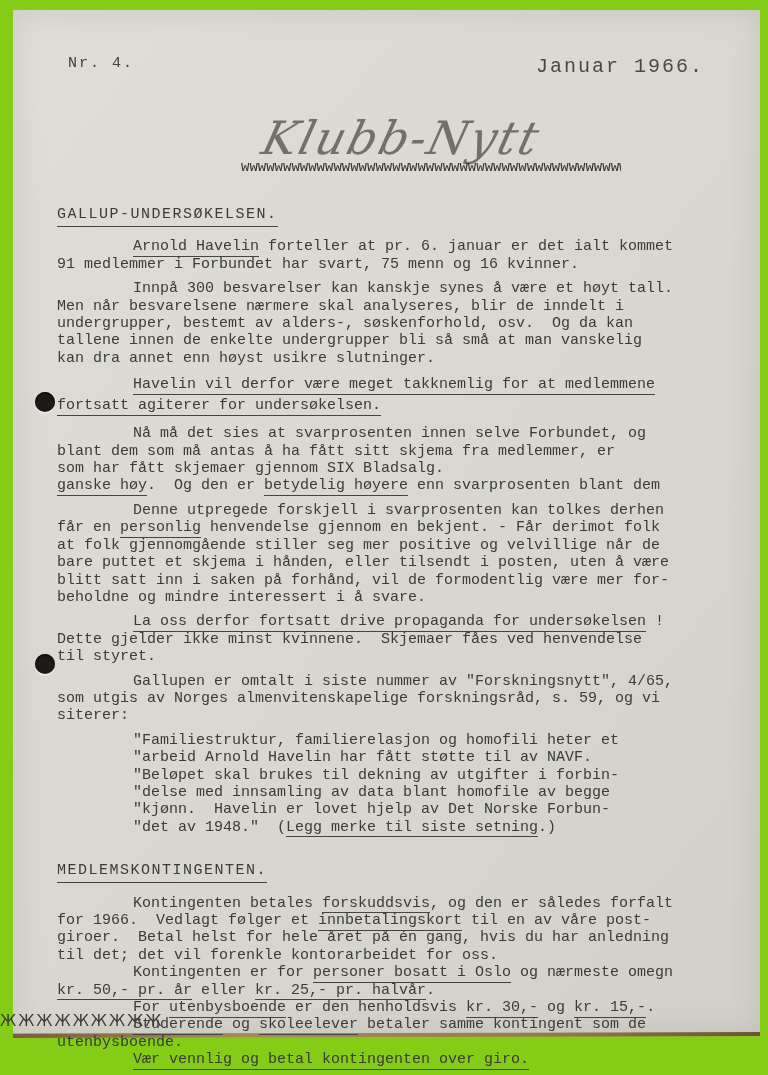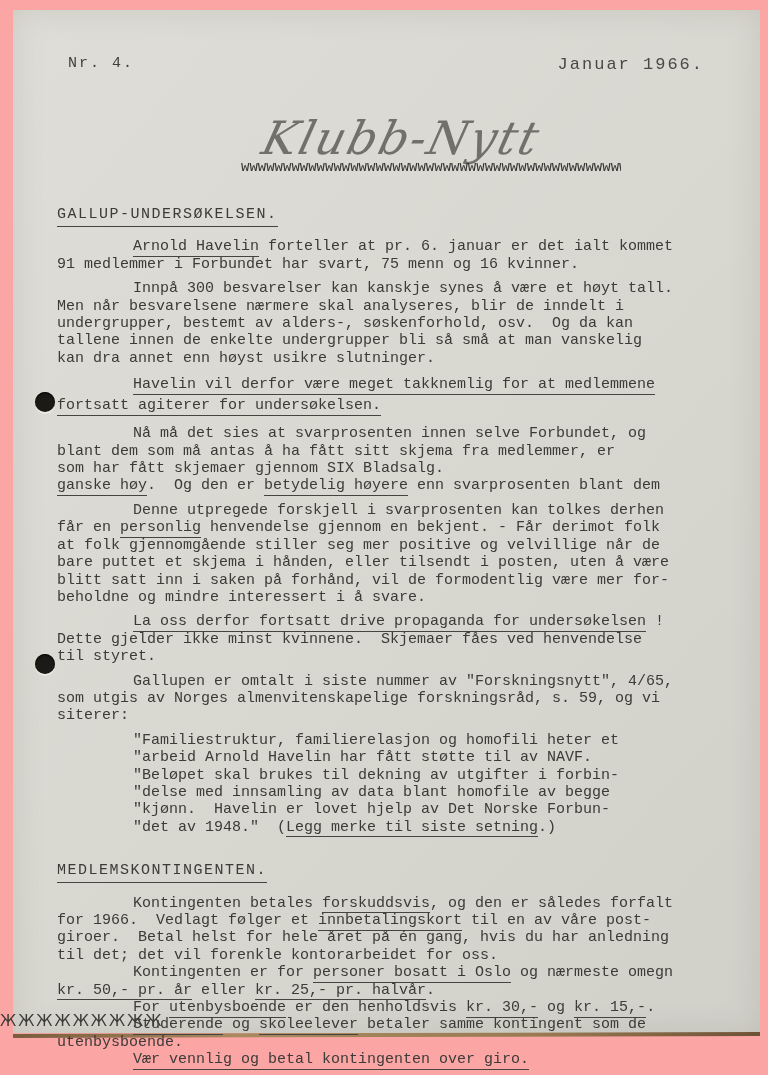--- a/index.html
+++ b/index.html
@@ -1,18 +1,18 @@
 <!DOCTYPE html>
 <html><head>
 <meta charset="utf-8">
 <style>
   html,body{margin:0;padding:0;background:#141210;}
   .page{
     position:relative;width:768px;height:1075px;overflow:hidden;
-    background:#fca5a5;
+    background:#84cc16;
     font-family:"Liberation Mono","DejaVu Sans Mono",monospace;
   }
   .paper{
     position:absolute;left:13px;top:10px;right:8px;bottom:42px;
     background:linear-gradient(130deg,#deddd7 0%,#d9d8d1 45%,#d1d0c9 100%);
     box-shadow:inset 0 0 30px rgba(120,115,100,0.18);
   }
   .paper::after{ 
     content:"";position:absolute;left:0;right:0;bottom:-4px;height:4px;
     background:linear-gradient(90deg,#7a5c3e,#a9895f 30%,#9a7a52 70%,#6e5236);
@@ -24,21 +24,21 @@
     box-shadow:0 2px 1px rgba(250,250,244,0.55), inset 0 1px 2px #000;
   }
   .hole.h1{left:35px;top:392px;}
   .hole.h2{left:35px;top:654px;}
   .issue{
     position:absolute;left:68px;top:55px;
     font-size:15px;letter-spacing:2px;color:#403f3b;
   }
   .date{
     position:absolute;right:64px;top:55px;
-    font-size:17px;letter-spacing:2px;color:#4a4944;
+    font-size:20px;letter-spacing:2px;color:#4a4944;
   }
   .script-title{position:absolute;left:222px;top:96px;width:360px;height:84px;}
   .w-row{
     position:absolute;left:241px;top:159px;width:380px;
     font-size:14px;color:#34332f;letter-spacing:0;white-space:nowrap;
     overflow:hidden;
   }
   .doc{
     position:absolute;left:57px;top:206px;right:42px;
     font-size:15px;line-height:17.4px;color:#3c3b37;

